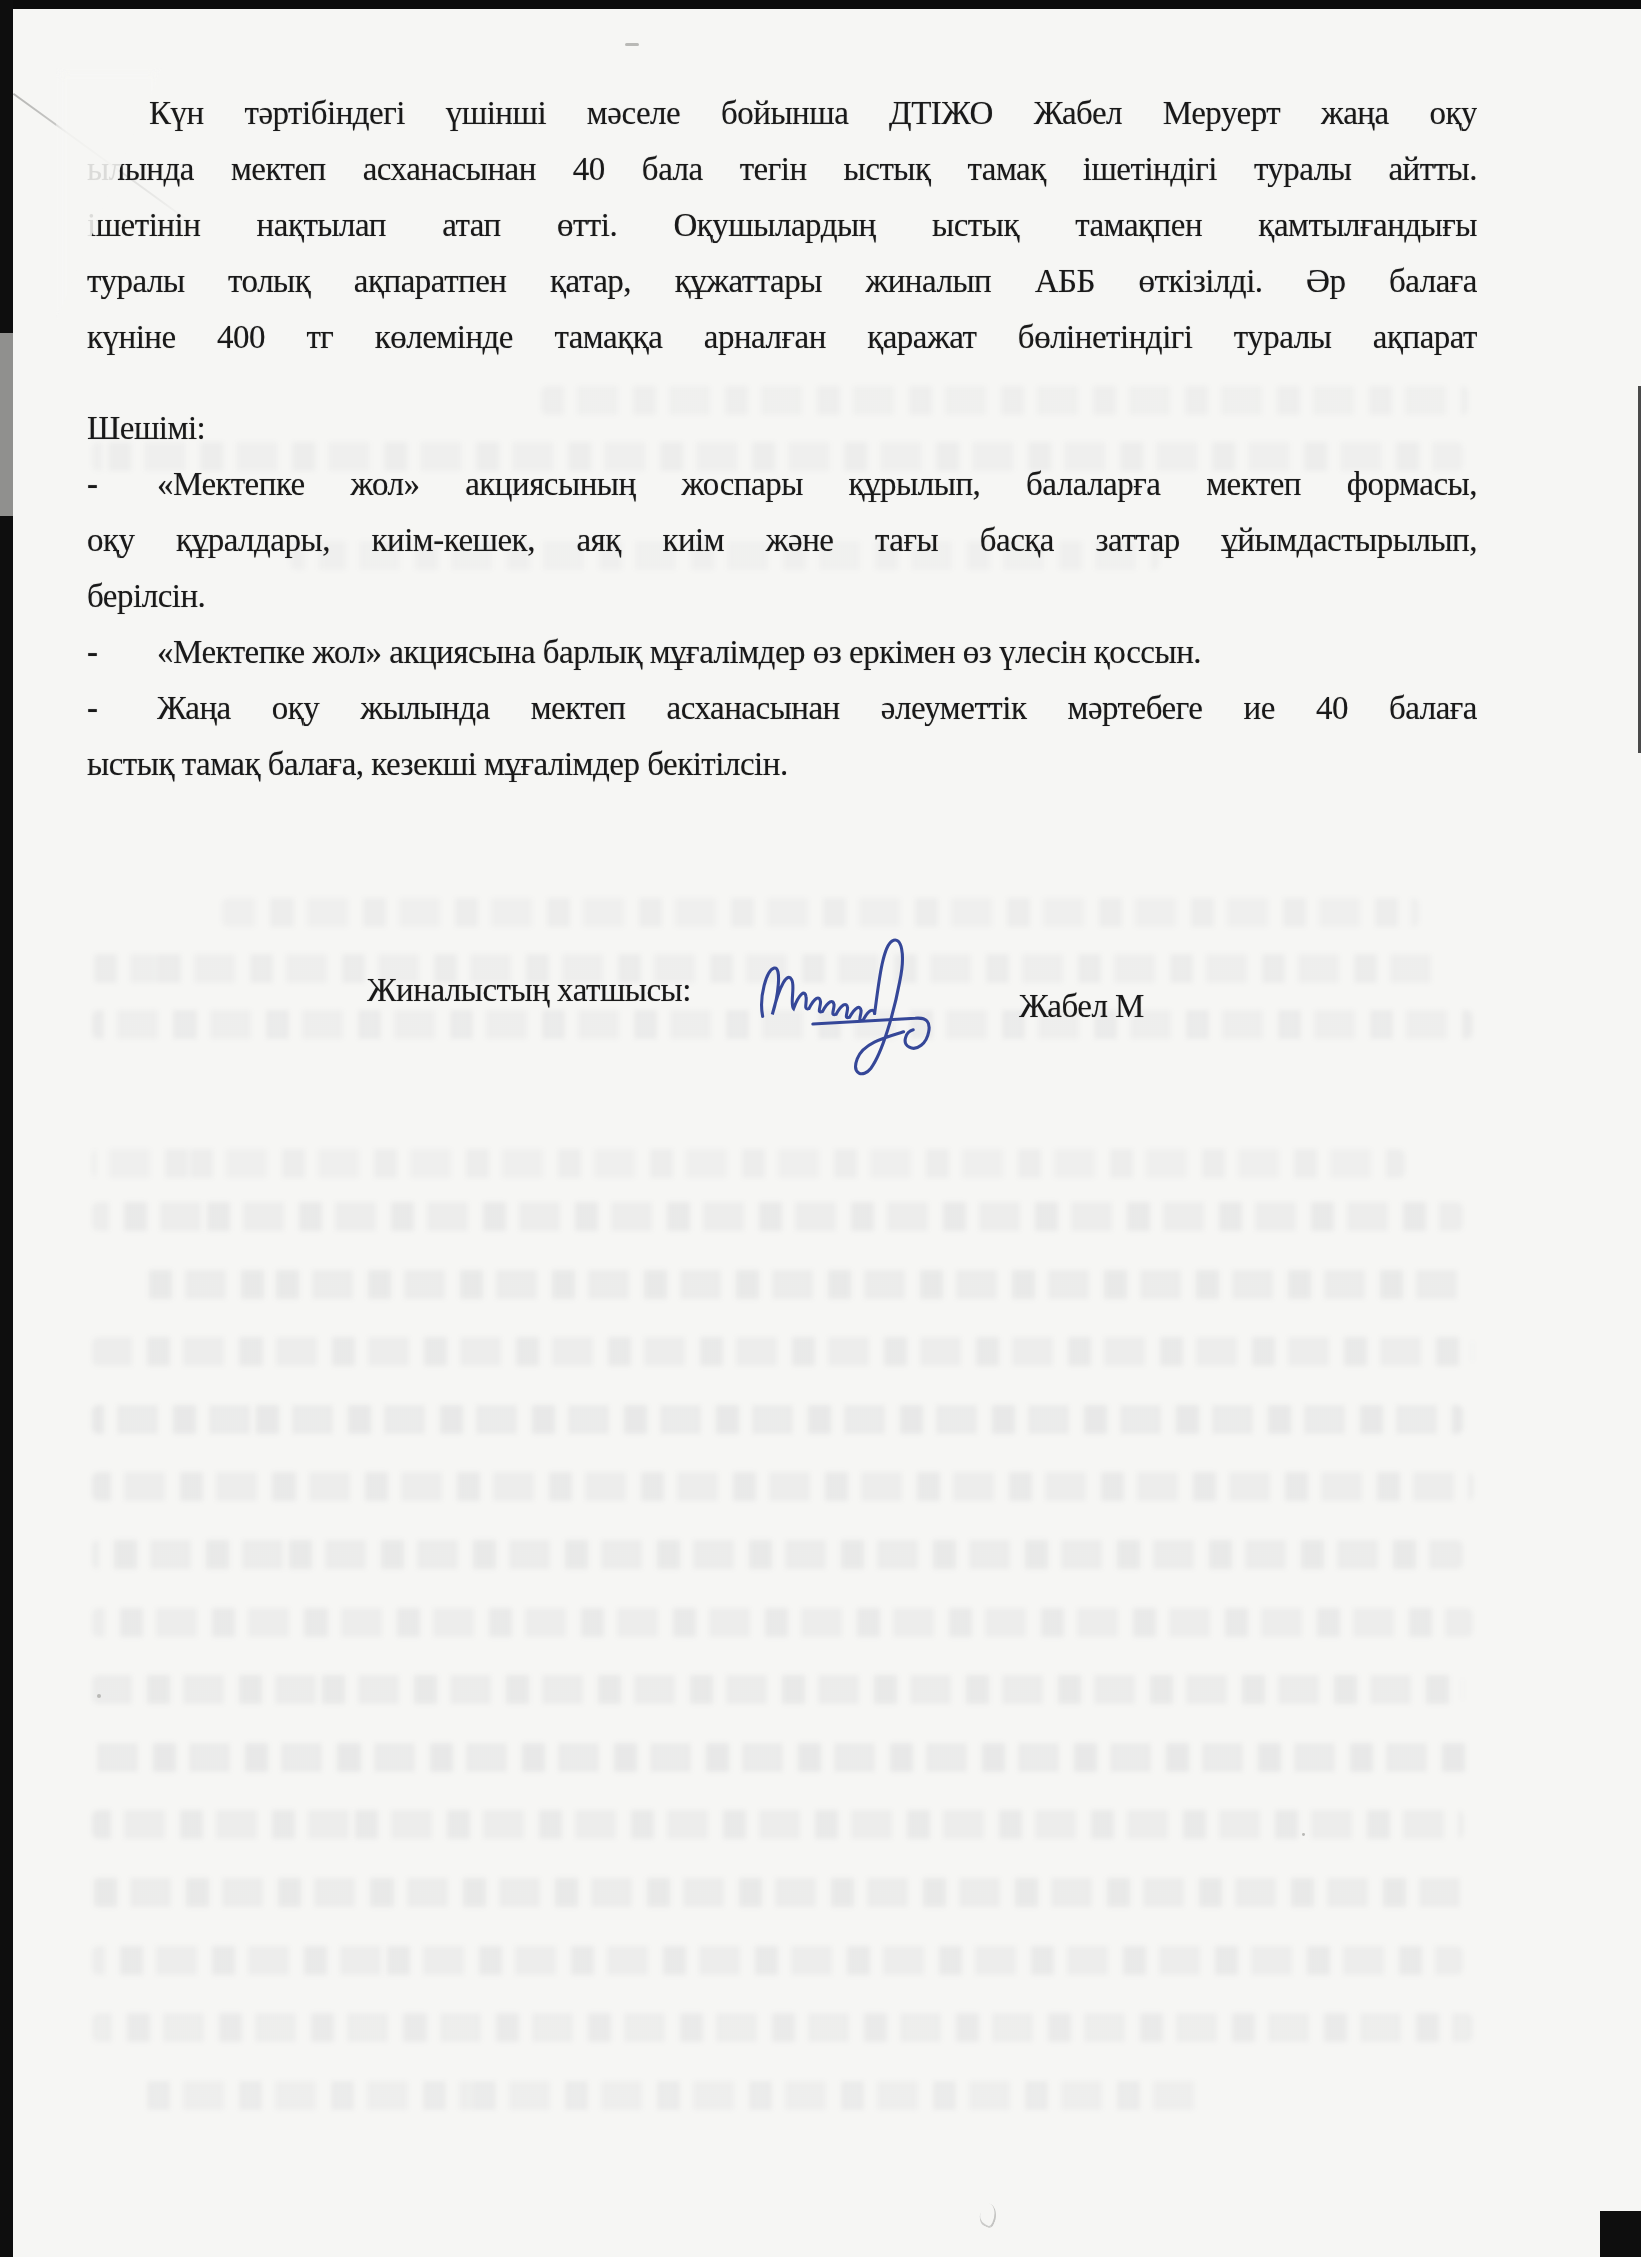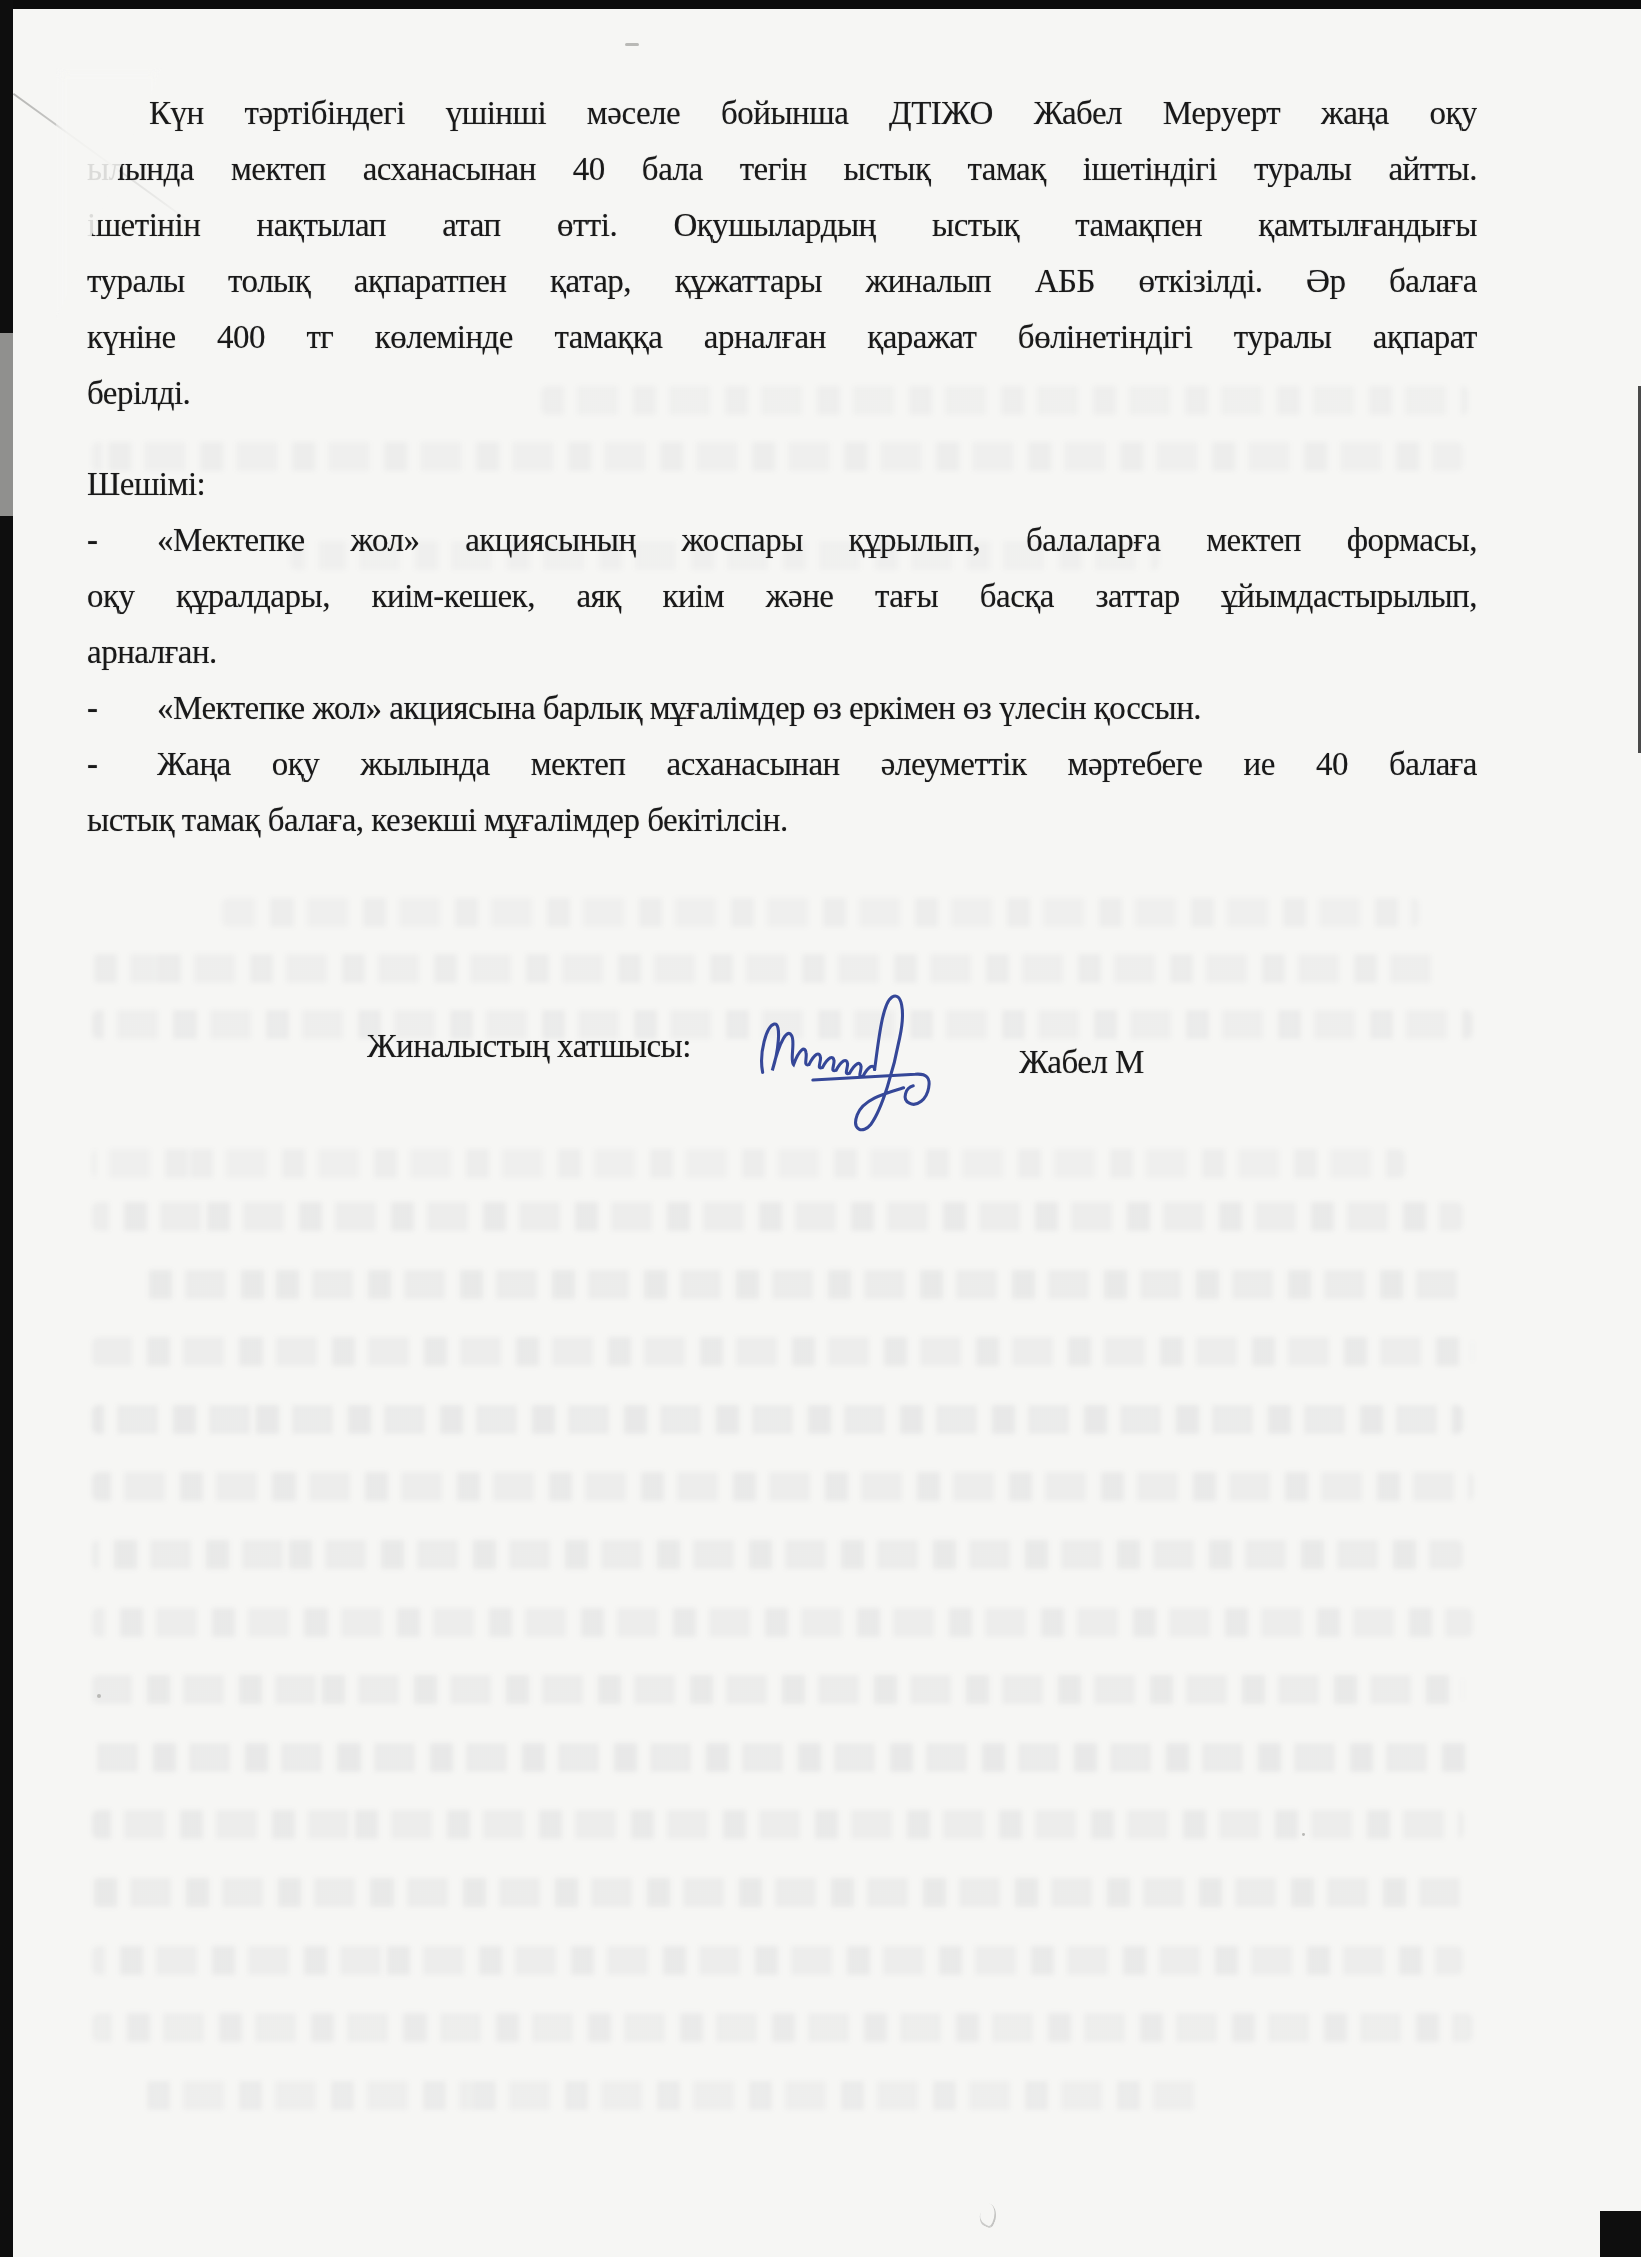--- a/index.html
+++ b/index.html
@@ -82,29 +82,28 @@
     </div>
 
   <div class="content">
 
     <div class="para">
         <div class="line justify indent">Күн тәртібіндегі үшінші мәселе бойынша ДТІЖО Жабел Меруерт жаңа оқу</div>
         <div class="line justify">ылында мектеп асханасынан 40 бала тегін ыстық тамақ ішетіндігі туралы айтты.</div>
         <div class="line justify">ішетінін нақтылап атап өтті. Оқушылардың ыстық тамақпен қамтылғандығы</div>
         <div class="line justify">туралы толық ақпаратпен қатар, құжаттары жиналып АББ өткізілді. Әр балаға</div>
         <div class="line justify">күніне 400 тг көлемінде тамаққа арналған қаражат бөлінетіндігі туралы ақпарат</div>
-        <div class="line">берілді.</div>
       </div>
 
     <div class="heading">Шешімі:</div>
 
     <div class="decision">
         <div class="line justify dashline"><span class="dash">-</span><span>«Мектепке жол» акциясының жоспары құрылып, балаларға мектеп формасы,</span></div>
         <div class="line justify">оқу құралдары, киім-кешек, аяқ киім және тағы басқа заттар ұйымдастырылып,</div>
-        <div class="line">арналған.</div>
+        <div class="line">берілсін.</div>
       </div>
 
     <div class="decision">
         <div class="line dashline"><span class="dash">-</span><span>«Мектепке жол»  акциясына барлық мұғалімдер өз еркімен өз үлесін қоссын.</span></div>
       </div>
 
     <div class="decision">
         <div class="line justify dashline"><span class="dash">-</span><span>Жаңа оқу жылында мектеп асханасынан әлеуметтік мәртебеге ие 40 балаға</span></div>
         <div class="line">ыстық тамақ балаға, кезекші мұғалімдер бекітілсін.</div>
       </div>

